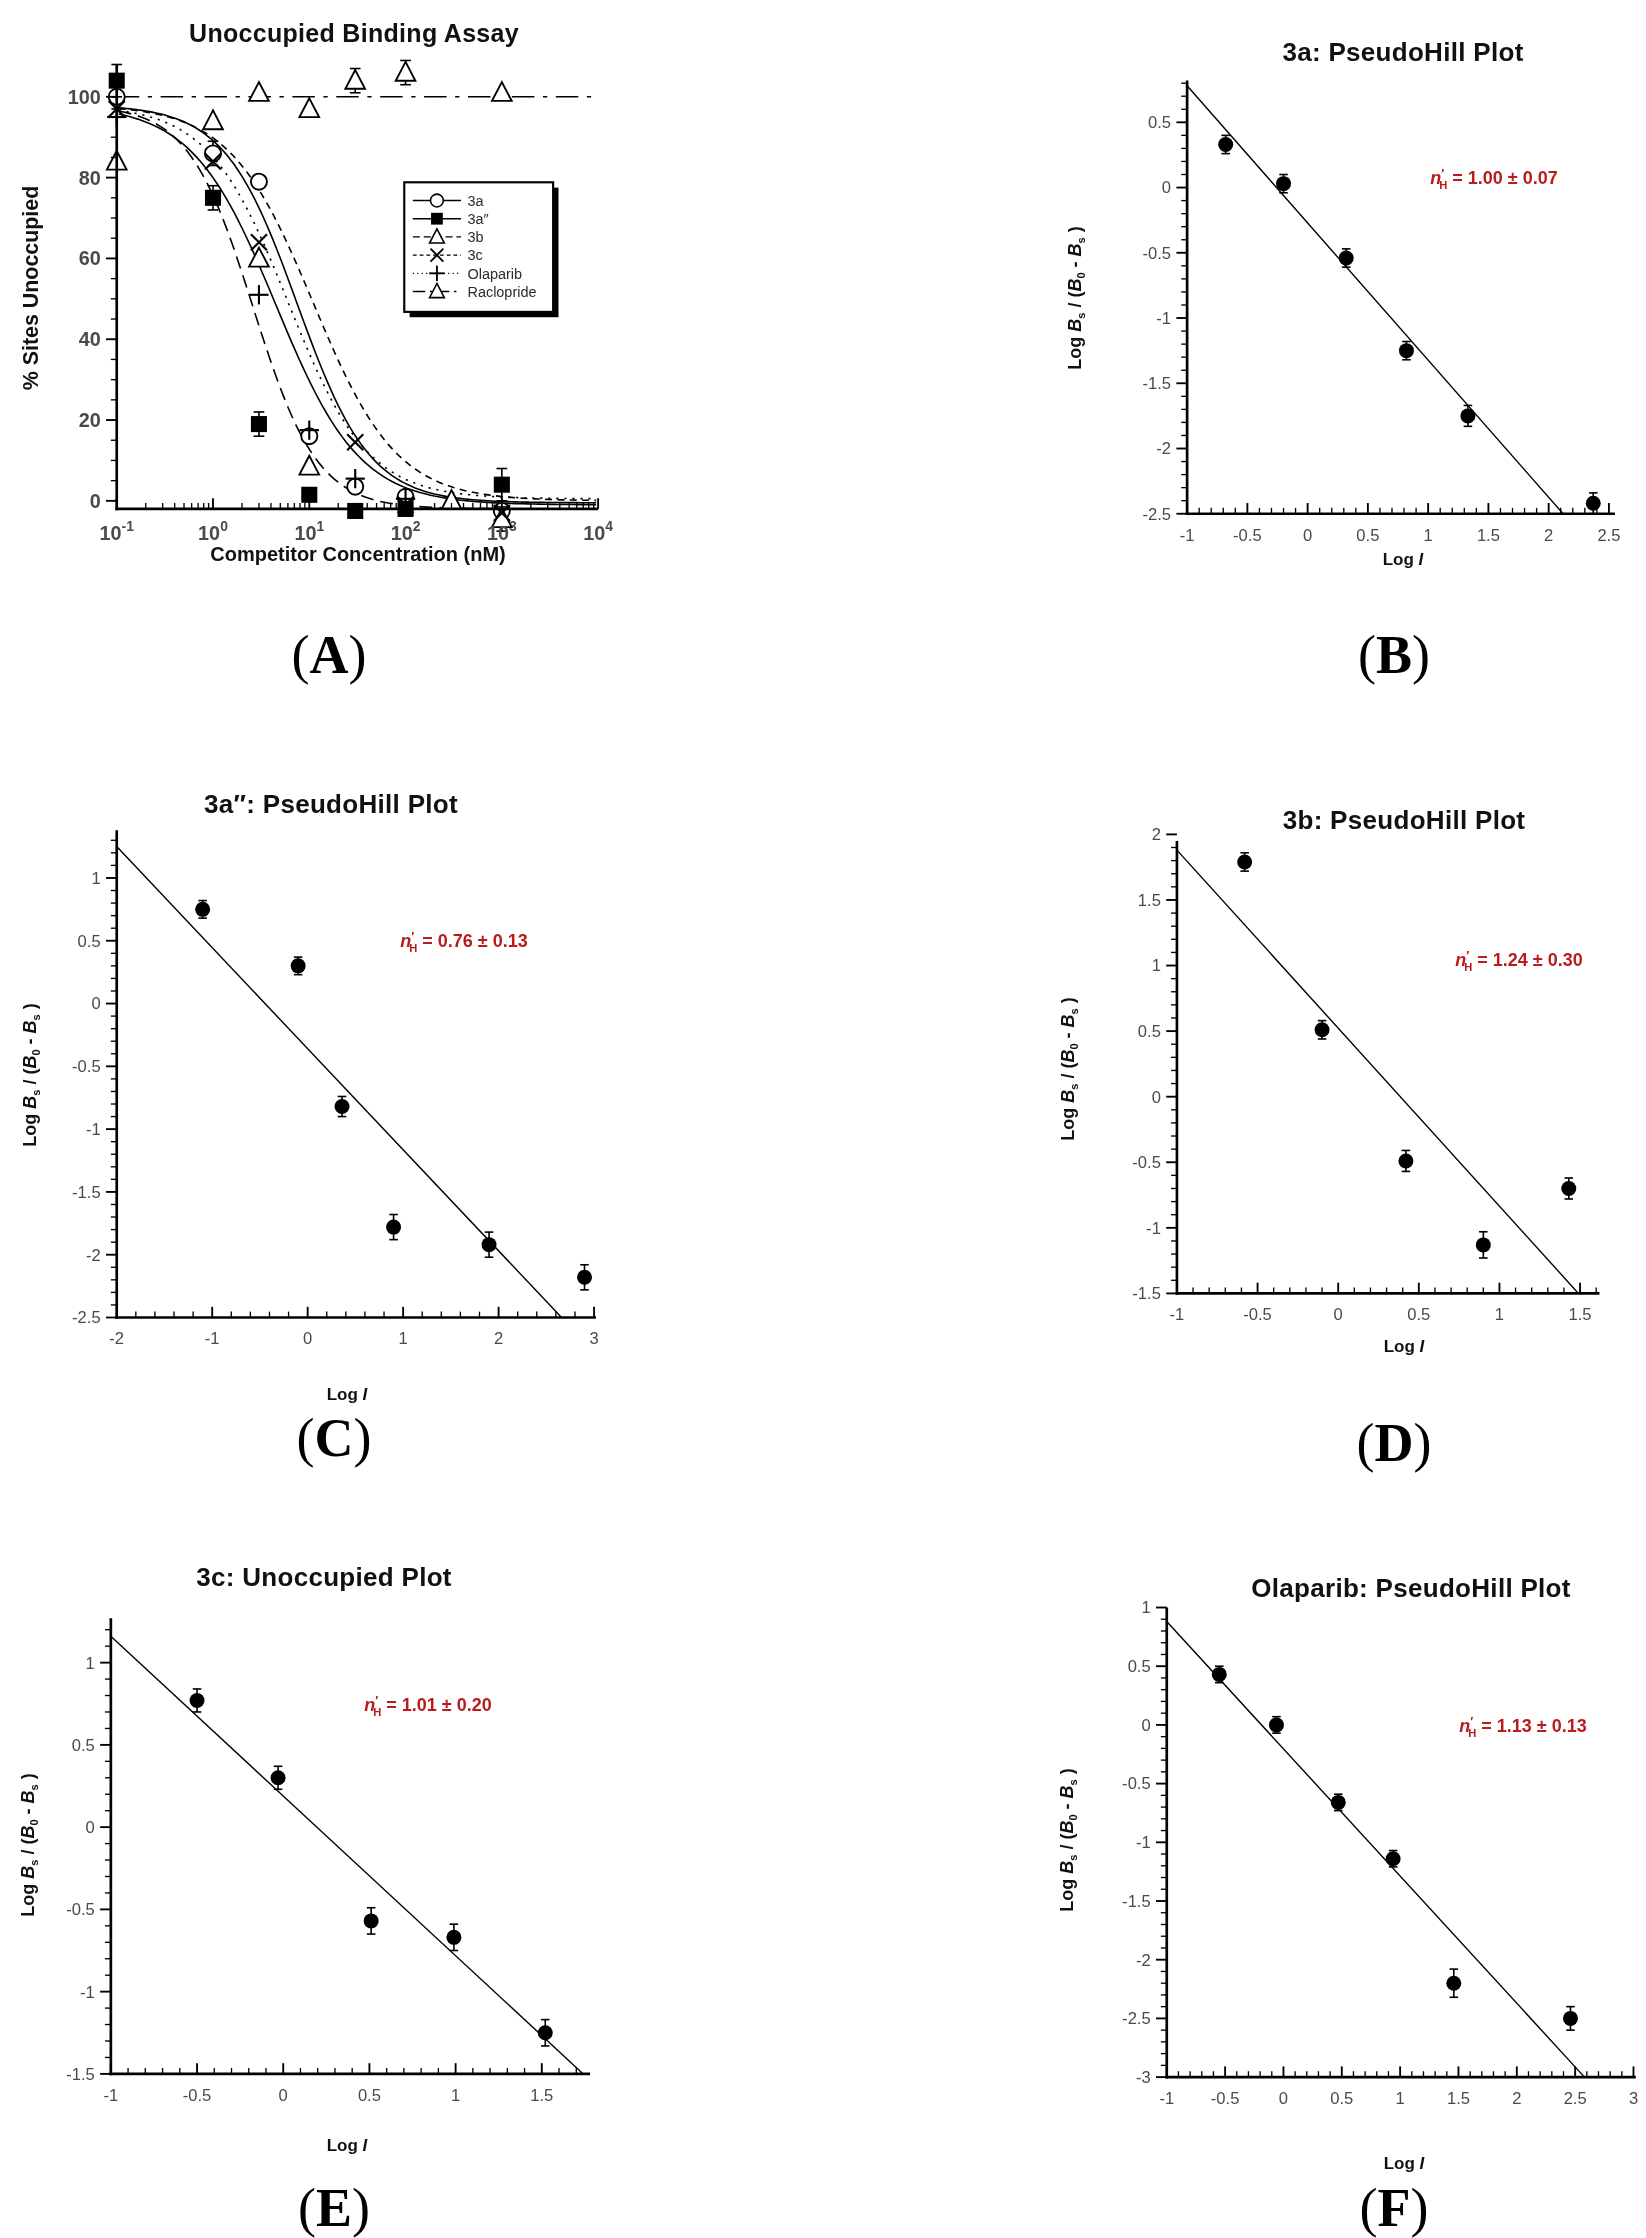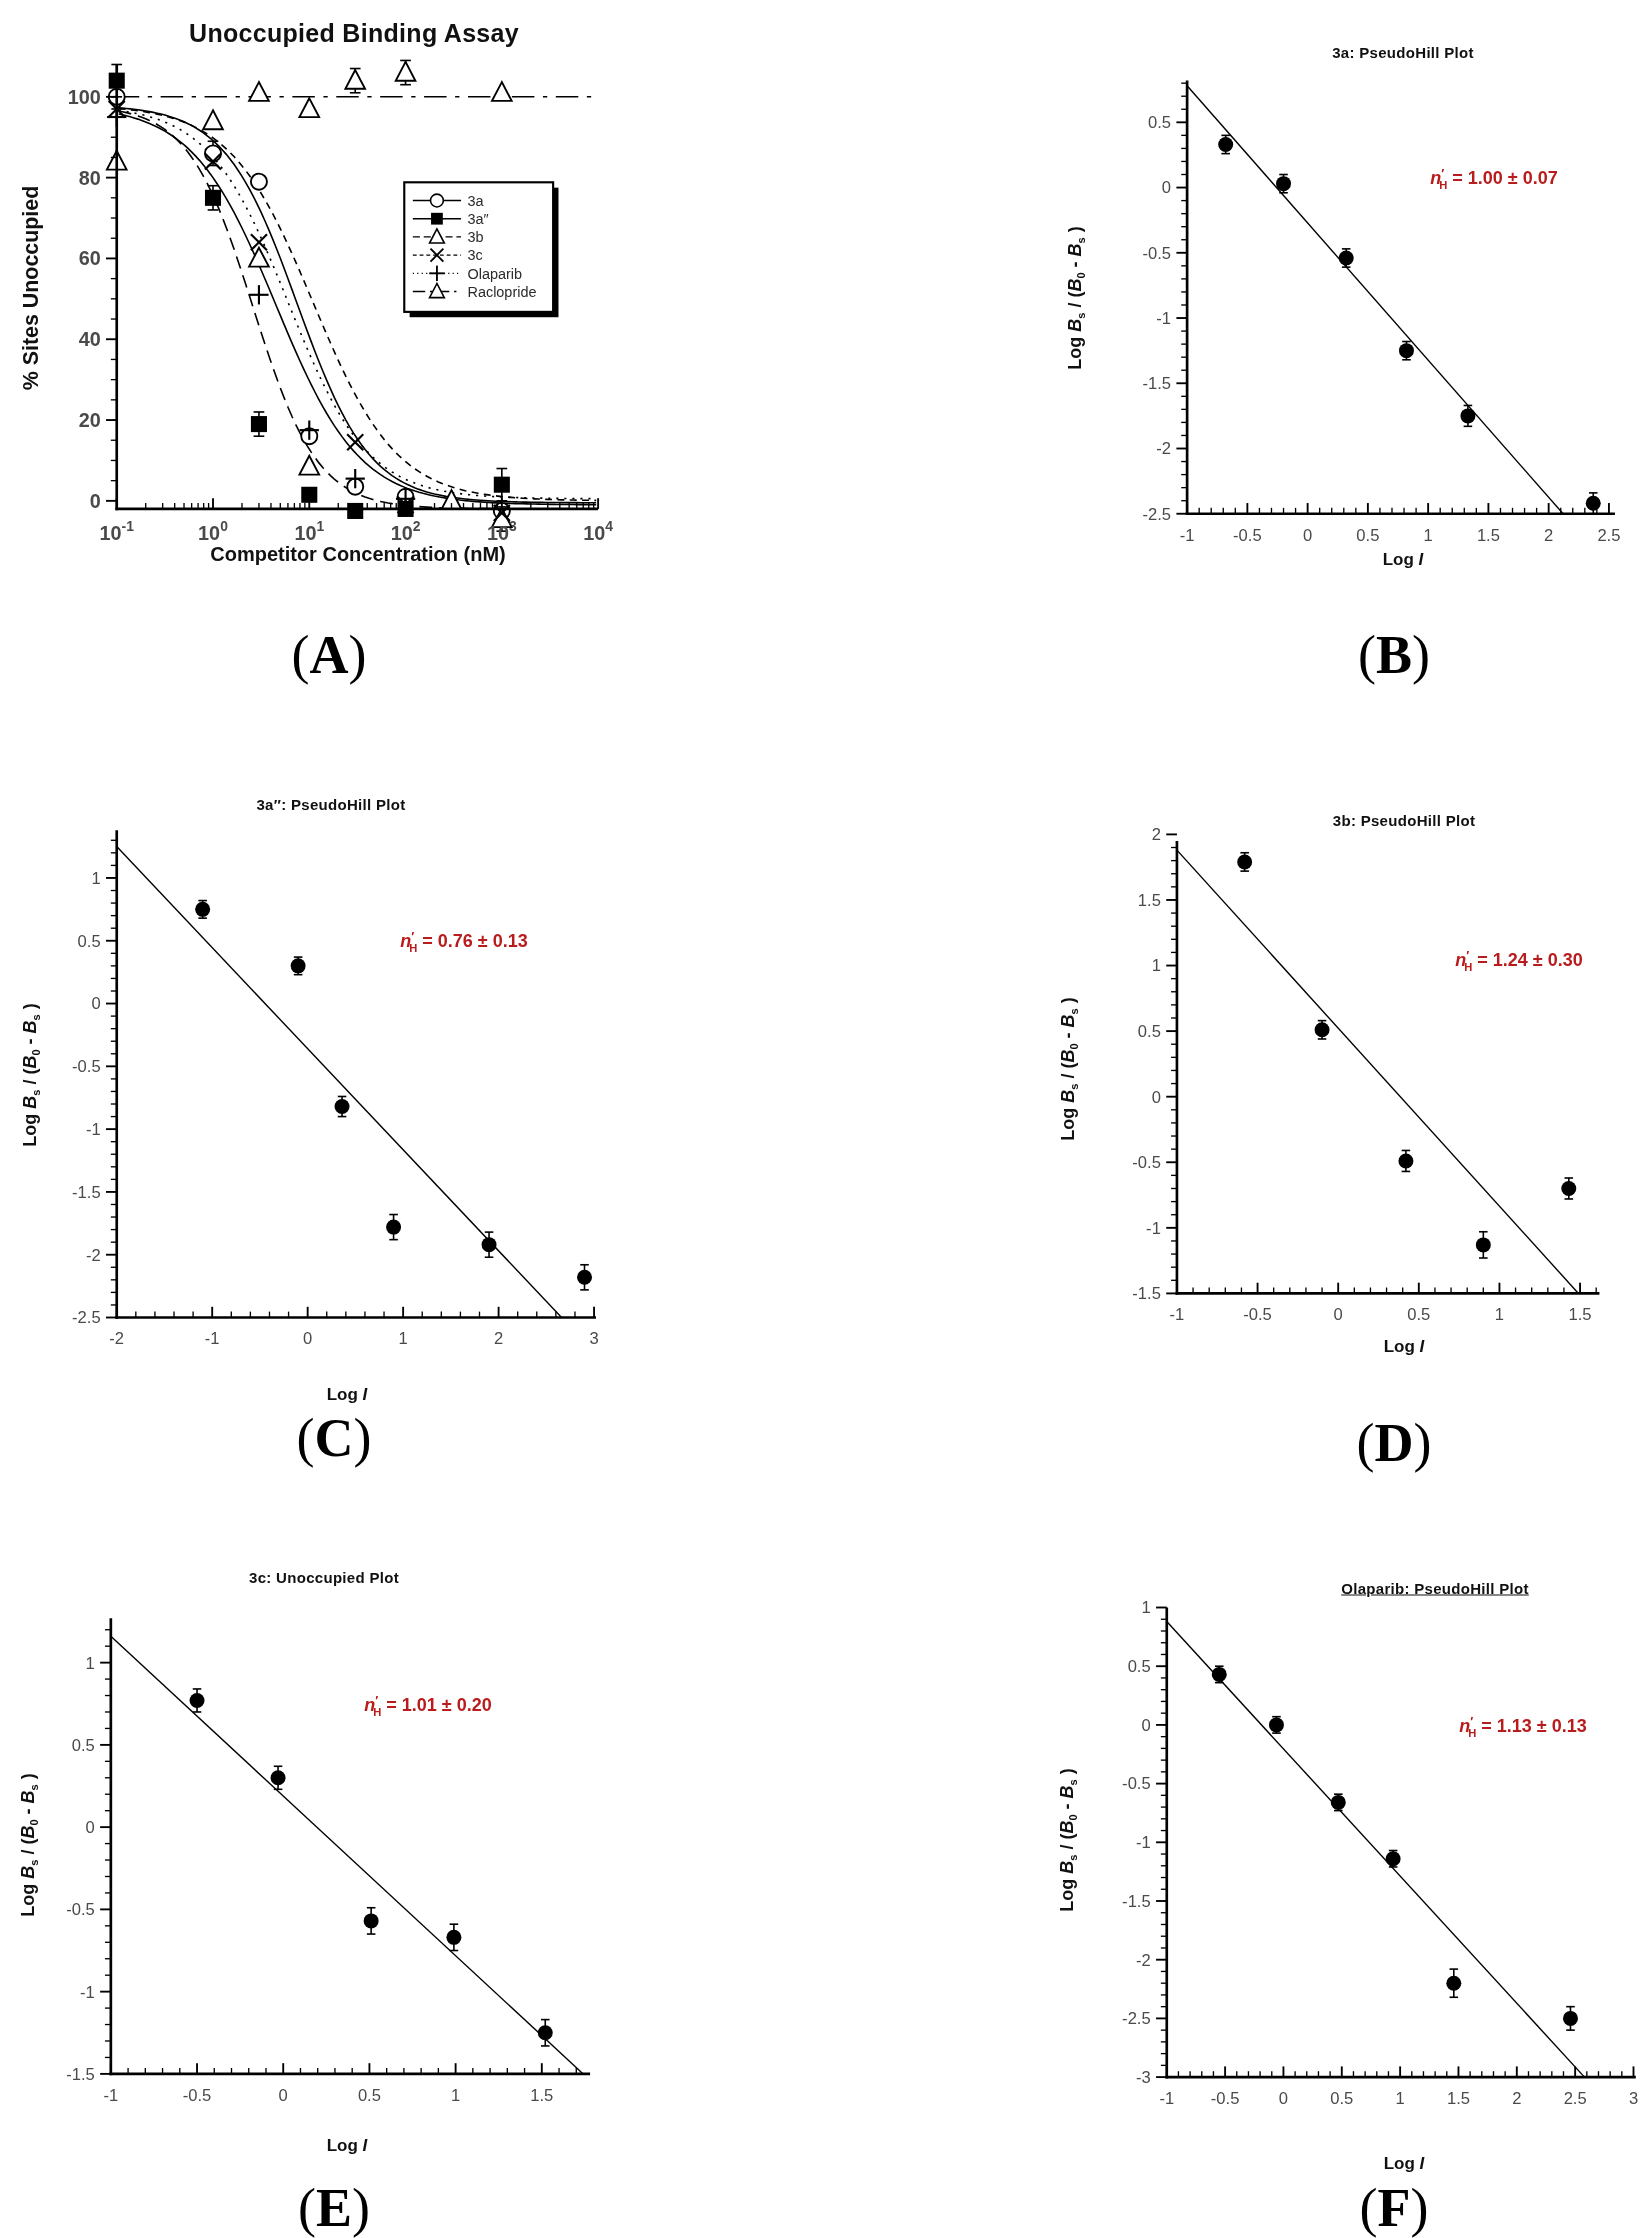--- a/index.html
+++ b/index.html
@@ -7,27 +7,27 @@
         font-family:"Liberation Sans", sans-serif;color:#000;}
   .panel{position:absolute;}
   .p-a{left:0;top:0;width:823px;height:718px;}
   .p-b{left:823px;top:0;width:823px;height:718px;}
   .p-c{left:0;top:723px;width:823px;height:766px;}
   .p-d{left:823px;top:723px;width:823px;height:766px;}
   .p-e{left:0;top:1527px;width:823px;height:712px;}
   .p-f{left:823px;top:1527px;width:823px;height:712px;}
   .plotbox{position:absolute;left:0;top:0;width:100%;height:100%;}
   .ptitle{position:absolute;transform:translate(-50%,-50%);font-weight:bold;white-space:nowrap;
-          font-size:15px;color:#111;letter-spacing:0.3px;}
+          font-size:26px;color:#111;letter-spacing:0.3px;}
   .p-a .ptitle{left:354px;top:33px;font-size:25px;}
   .p-b .ptitle{left:580px;top:52px;}
   .p-c .ptitle{left:331px;top:81px;}
   .p-d .ptitle{left:581px;top:97px;}
   .p-e .ptitle{left:324px;top:50px;}
-  .p-f .ptitle{left:612px;top:61px;text-decoration:underline;}
+  .p-f .ptitle{left:588px;top:61px;}
   .xlab{position:absolute;transform:translate(-50%,-50%);font-weight:bold;white-space:nowrap;
         font-size:17px;color:#111;}
   .p-a .xlab{left:358px;top:554px;font-size:20px;}
   .p-b .xlab{left:580px;top:560px;}
   .p-c .xlab{left:347px;top:672px;}
   .p-d .xlab{left:581px;top:624px;}
   .p-e .xlab{left:347px;top:619px;}
   .p-f .xlab{left:581px;top:637px;}
   .ylab{position:absolute;transform:translate(-50%,-50%) rotate(-90deg);font-weight:bold;
         white-space:nowrap;font-size:18px;color:#111;}

